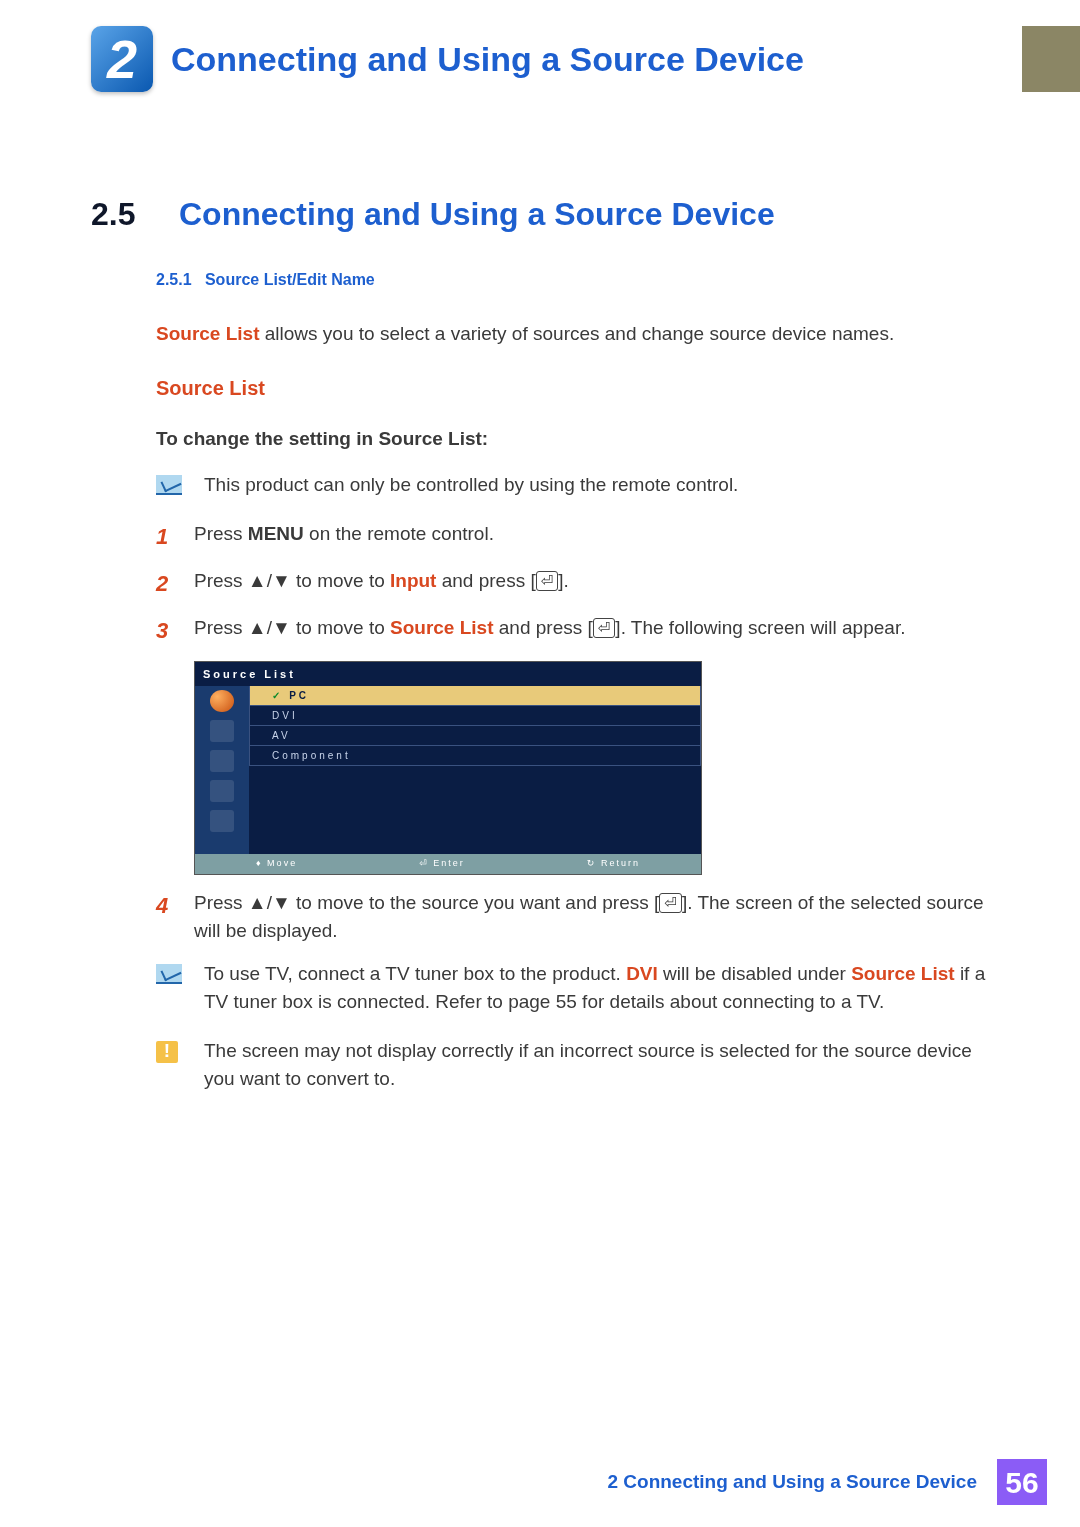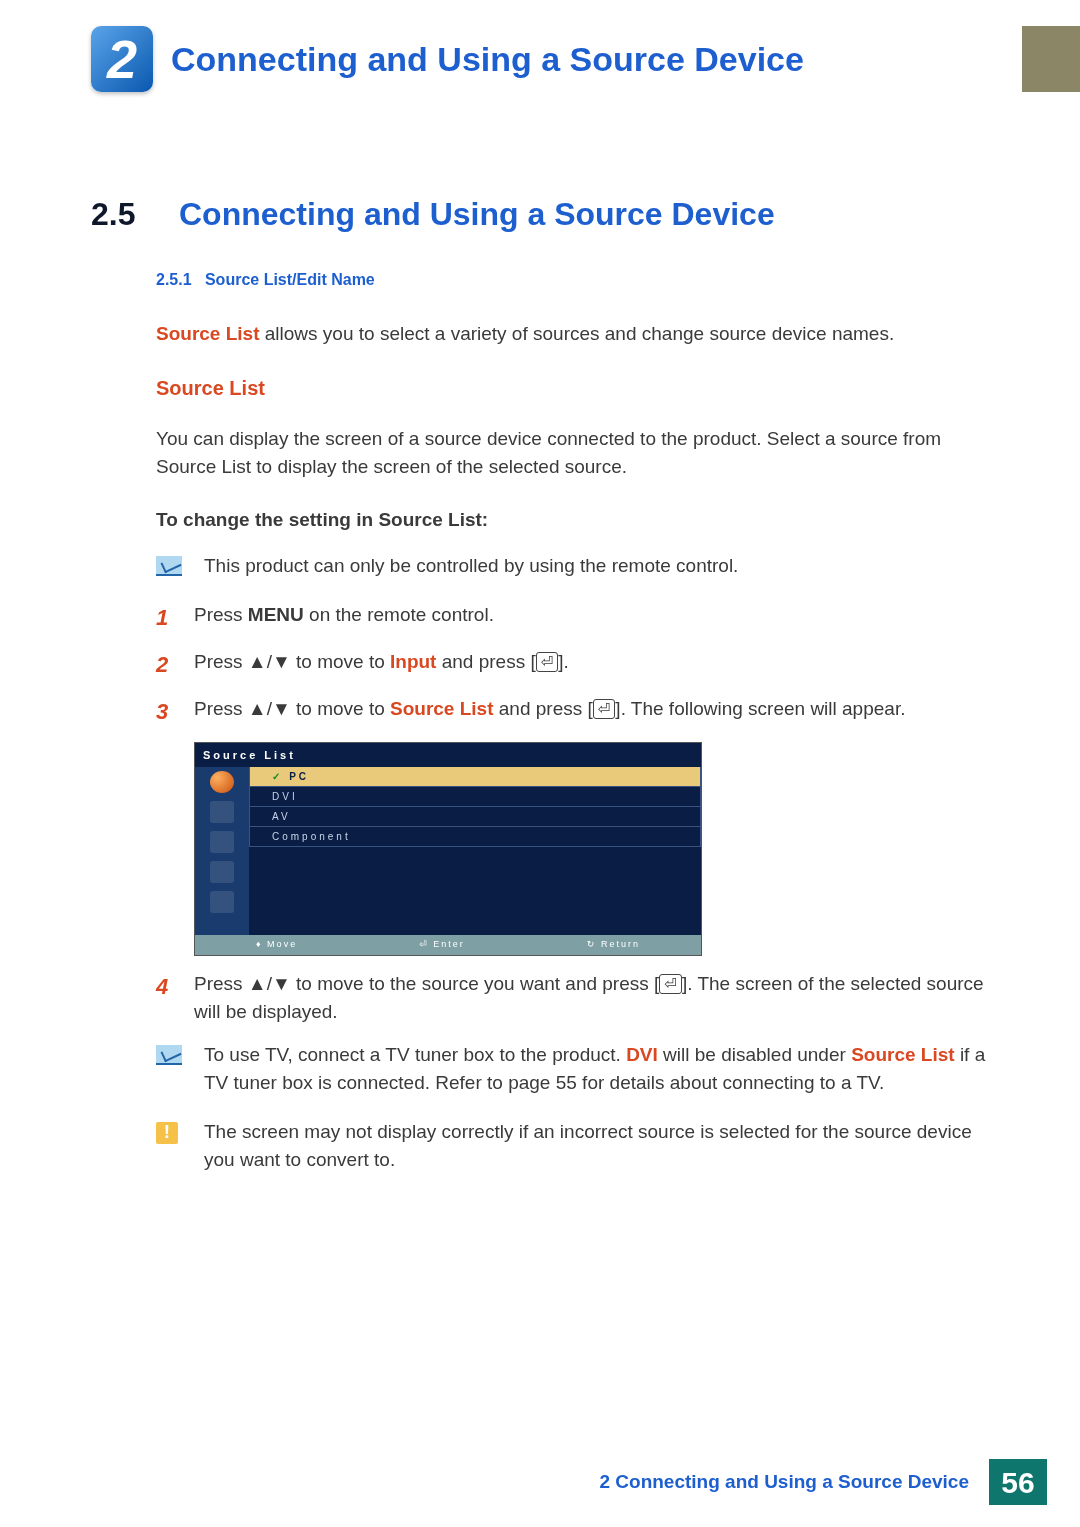--- a/index.html
+++ b/index.html
@@ -201,23 +201,23 @@
     display: flex;
     align-items: center;
   }
   .footer-text {
     color: #1d5fcf;
     font-weight: bold;
     font-size: 19px;
     margin-right: 20px;
   }
   .page-badge {
-    width: 58px;
+    width: 50px;
     height: 46px;
-    background: #0f766e;
+    background: #8b5cf6;
     color: #fff;
     font-size: 30px;
     font-weight: bold;
     display: flex;
     align-items: center;
     justify-content: center;
     margin-right: 20px;
   }
 </style>
 </head>
@@ -238,21 +238,20 @@
   <div class="subsection">
     <span>2.5.1</span>&nbsp;&nbsp;
     <span>Source List/Edit Name</span>
   </div>
 
   <p class="para">
     <span class="kw-prod">Source List</span><span> allows you to select a variety of sources and change source device names.</span>
   </p>
 
   <div class="subhead">Source List</div>
-  <p class="para">You can display the screen of a source device connected to the product. Select a source from Source List to display the screen of the selected source.</p>
   <div class="bold-head">To change the setting in Source List:</div>
 
   <div class="note-row">
     <div class="note-icon"></div>
     <div>This product can only be controlled by using the remote control.</div>
   </div>
 
   <div class="step-row">
     <div class="step-num">1</div>
     <div class="step-text">

